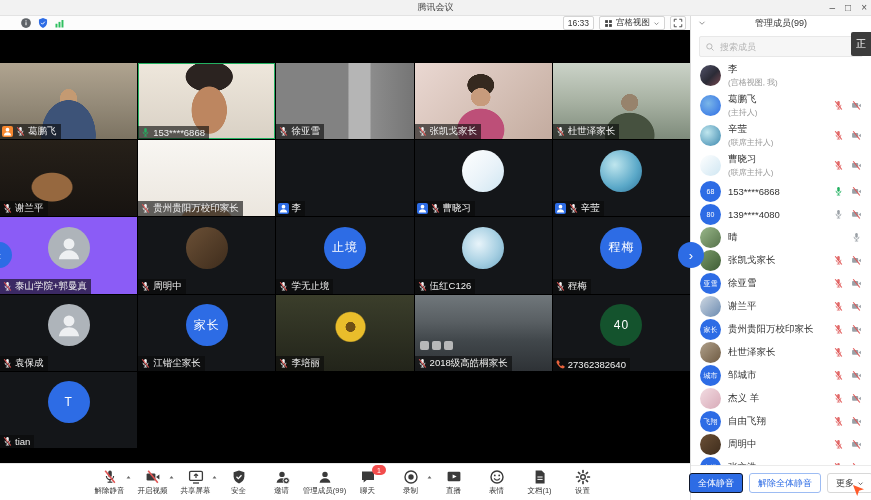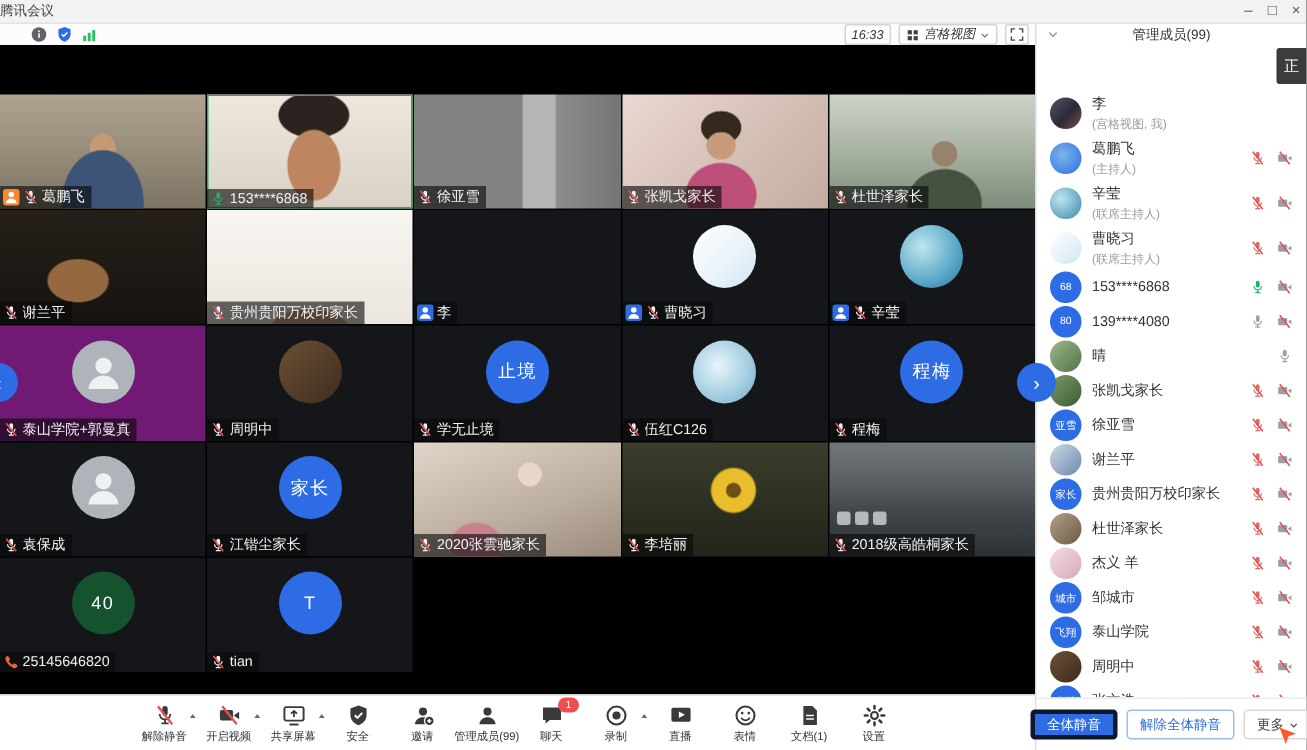--- a/index.html
+++ b/index.html
@@ -2,26 +2,26 @@
 <html><head>
 <meta charset="utf-8">
 <style>
   html,body{margin:0;padding:0;}
   body{width:871px;height:500px;position:relative;overflow:hidden;
        font-family:"Liberation Sans","DejaVu Sans",sans-serif;background:#fff;
        -webkit-font-smoothing:antialiased;}
   svg{display:block;}
   
   #titlebar{position:absolute;left:0;top:0;width:871px;height:15px;background:#f2f2f2;
-            border-bottom:1px solid #e3e3e3;display:flex;align-items:center;justify-content:flex-start;}
+            border-bottom:1px solid #e3e3e3;display:flex;align-items:center;justify-content:center;}
   #titlebar .t{font-size:9px;color:#444;}
   .win-controls{position:absolute;right:4px;top:0;height:15px;display:flex;align-items:center;gap:10px;}
   .win-controls span{font-size:10px;color:#555;line-height:15px;cursor:default;}
   
-  #statusbar{position:absolute;left:0;top:16px;width:690px;height:14px;background:#fcfcfc;font-style:italic;}
+  #statusbar{position:absolute;left:0;top:16px;width:690px;height:14px;background:#fcfcfc;}
   .sb-left{position:absolute;left:20px;top:1px;display:flex;gap:5px;align-items:center;}
   .sb-ic{width:12px;height:12px;}
   .sb-right{position:absolute;right:4px;top:0;height:14px;display:flex;gap:5px;align-items:center;}
   .chip{height:12px;border:1px solid #d4d4d4;border-radius:2px;background:#fff;display:flex;
         align-items:center;padding:0 4px;font-size:8.5px;color:#333;gap:3px;}
   
   #video-area{position:absolute;left:0;top:30px;width:690px;height:433px;background:#000;}
   #video-grid{position:absolute;left:0;top:33px;width:690px;height:385px;display:grid;
               grid-template-columns:repeat(5,1fr);grid-template-rows:repeat(5,1fr);gap:1px;background:#000;}
   .tile{position:relative;background:#141619;overflow:hidden;}
@@ -73,21 +73,21 @@
         align-items:center;justify-content:center;color:#fff;font-size:7px;letter-spacing:0;}
   .m-tx{display:flex;flex-direction:column;min-width:0;}
   .m-nm{font-size:9.5px;color:#333;white-space:nowrap;overflow:hidden;text-overflow:ellipsis;max-width:92px;}
   .m-sub{font-size:8px;color:#9b9b9b;margin-top:1px;white-space:nowrap;}
   .m-ics{margin-left:auto;display:flex;gap:7px;align-items:center;}
   .m-ics .mi{width:11px;height:11px;}
   #sb-footer{position:absolute;left:0;bottom:0;width:100%;height:35px;background:#fff;border-top:1px solid #ebebeb;
              display:flex;align-items:center;justify-content:center;gap:6px;box-sizing:border-box;}
   .f-btn{height:20px;border-radius:3px;font-size:9px;display:flex;align-items:center;justify-content:center;
          padding:0 8px;cursor:pointer;box-sizing:border-box;white-space:nowrap;}
-  #btn-mute-all{background:#2d6ce5;color:#fff;border:3px solid #0f172a;}
+  #btn-mute-all{background:#2d6ce5;color:#fff;border:1px solid #0f172a;}
   #btn-unmute-all{background:#fff;color:#2d6ce5;border:1px solid #9dbcf3;}
   #btn-more{background:#fff;color:#444;border:1px solid #d8d8d8;gap:3px;}
   #cursor{position:absolute;left:852px;top:484px;z-index:50;}
 </style>
 </head>
 <body>
 
 <div id="titlebar">
   <span class="t">腾讯会议</span>
   <div class="win-controls">
@@ -302,21 +302,21 @@
               <rect x="6.2" y="1.6" width="3.6" height="6.6" rx="1.8" fill="#f2f2f2"></rect>
               <path d="M4.4 7a3.6 3.6 0 0 0 7.2 0" fill="none" stroke="#f2f2f2" stroke-width="1.2"></path>
               <line x1="8" y1="10.8" x2="8" y2="13" stroke="#f2f2f2" stroke-width="1.2"></line>
               <line x1="5.6" y1="13.2" x2="10.4" y2="13.2" stroke="#f2f2f2" stroke-width="1.2"></line>
               <line x1="3.2" y1="1.8" x2="12.8" y2="13.8" stroke="#e15554" stroke-width="1.6"></line>
             </svg>
           </span>
           <span class="nm">辛莹</span>
         </div>
       </div>
-      <div class="tile" style="background: #701a75; padding-left: 48px;">
+      <div class="tile" style="background: #8b5cf6; padding-left: 48px;">
         <div class="t-avatar" style="background:#aeb4ba;padding:6px;box-sizing:border-box;">
           <svg viewBox="0 0 16 16">
             <circle cx="8" cy="5.8" r="2.9" fill="#eef0f2"></circle>
             <path d="M2.6 14c.5-3.2 2.8-4.8 5.4-4.8s4.9 1.6 5.4 4.8z" fill="#eef0f2"></path>
           </svg>
         </div>
         <div class="plate">
           <span class="pic">
             <svg viewBox="0 0 16 16">
               <rect x="6.2" y="1.6" width="3.6" height="6.6" rx="1.8" fill="#f2f2f2"></rect>
@@ -417,34 +417,20 @@
               <rect x="6.2" y="1.6" width="3.6" height="6.6" rx="1.8" fill="#f2f2f2"></rect>
               <path d="M4.4 7a3.6 3.6 0 0 0 7.2 0" fill="none" stroke="#f2f2f2" stroke-width="1.2"></path>
               <line x1="8" y1="10.8" x2="8" y2="13" stroke="#f2f2f2" stroke-width="1.2"></line>
               <line x1="5.6" y1="13.2" x2="10.4" y2="13.2" stroke="#f2f2f2" stroke-width="1.2"></line>
               <line x1="3.2" y1="1.8" x2="12.8" y2="13.8" stroke="#e15554" stroke-width="1.6"></line>
             </svg>
           </span>
           <span class="nm">江锴尘家长</span>
         </div>
       </div>
-      <div class="tile" style="background: radial-gradient(13px 13px at 56% 28%, rgb(232, 215, 201) 60%, rgba(0, 0, 0, 0) 62%), radial-gradient(30px 26px at 30% 90%, rgb(200, 127, 142) 55%, rgba(0, 0, 0, 0) 60%), linear-gradient(160deg, rgb(224, 213, 200) 0%, rgb(188, 174, 159) 60%, rgb(154, 139, 124) 100%);">
-        <div class="plate">
-          <span class="pic">
-            <svg viewBox="0 0 16 16">
-              <rect x="6.2" y="1.6" width="3.6" height="6.6" rx="1.8" fill="#f2f2f2"></rect>
-              <path d="M4.4 7a3.6 3.6 0 0 0 7.2 0" fill="none" stroke="#f2f2f2" stroke-width="1.2"></path>
-              <line x1="8" y1="10.8" x2="8" y2="13" stroke="#f2f2f2" stroke-width="1.2"></line>
-              <line x1="5.6" y1="13.2" x2="10.4" y2="13.2" stroke="#f2f2f2" stroke-width="1.2"></line>
-              <line x1="3.2" y1="1.8" x2="12.8" y2="13.8" stroke="#e15554" stroke-width="1.6"></line>
-            </svg>
-          </span>
-          <span class="nm">2020张雲驰家长</span>
-        </div>
-      </div>
       <div class="tile" style="background: radial-gradient(8px 8px at 54% 42%, rgb(111, 79, 21) 60%, rgba(0, 0, 0, 0) 65%), radial-gradient(26px 26px at 54% 42%, rgb(233, 189, 43) 55%, rgba(0, 0, 0, 0) 60%), linear-gradient(rgb(59, 62, 43), rgb(34, 36, 26));">
         <div class="plate">
           <span class="pic">
             <svg viewBox="0 0 16 16">
               <rect x="6.2" y="1.6" width="3.6" height="6.6" rx="1.8" fill="#f2f2f2"></rect>
               <path d="M4.4 7a3.6 3.6 0 0 0 7.2 0" fill="none" stroke="#f2f2f2" stroke-width="1.2"></path>
               <line x1="8" y1="10.8" x2="8" y2="13" stroke="#f2f2f2" stroke-width="1.2"></line>
               <line x1="5.6" y1="13.2" x2="10.4" y2="13.2" stroke="#f2f2f2" stroke-width="1.2"></line>
               <line x1="3.2" y1="1.8" x2="12.8" y2="13.8" stroke="#e15554" stroke-width="1.6"></line>
             </svg>
@@ -472,21 +458,21 @@
         </div>
       </div>
       <div class="tile" style="background: rgb(20, 22, 25);">
         <div class="t-avatar" style="background:#14532d">40</div>
         <div class="plate">
           <span class="pic">
             <svg viewBox="0 0 16 16">
               <path d="M3.1 2.5c.8-.8 2.1-.7 2.6.3l.9 1.6c.4.7.2 1.5-.4 2l-.6.5c.7 1.5 2 2.8 3.5 3.5l.5-.6c.5-.6 1.3-.8 2-.4l1.6.9c1 .5 1.1 1.8.3 2.6-.9.9-2.3 1.2-3.4.7C7 12.3 3.7 9 2.5 5.9c-.5-1.1-.3-2.5.6-3.4z" fill="#e8623c"></path>
             </svg>
           </span>
-          <span class="nm">25145646820</span>
+          <span class="nm">27362382640</span>
         </div>
       </div>
       <div class="tile" style="background: rgb(20, 22, 25);">
         <div class="t-avatar" style="background:#2d6ce5">T</div>
         <div class="plate">
           <span class="pic">
             <svg viewBox="0 0 16 16">
               <rect x="6.2" y="1.6" width="3.6" height="6.6" rx="1.8" fill="#f2f2f2"></rect>
               <path d="M4.4 7a3.6 3.6 0 0 0 7.2 0" fill="none" stroke="#f2f2f2" stroke-width="1.2"></path>
               <line x1="8" y1="10.8" x2="8" y2="13" stroke="#f2f2f2" stroke-width="1.2"></line>
@@ -655,20 +641,29 @@
 
 <div id="sidebar">
   <div id="sb-header">
     <span class="hv">
         <svg viewBox="0 0 16 16">
           <path d="M4 6l4 4 4-4" stroke="#8a8a8a" stroke-width="1.5" fill="none"></path>
         </svg>
       </span>
     <span id="sb-title">管理成员(99)</span>
   </div>
+  <div id="search-wrap">
+    <span style="width:10px;height:10px;">
+        <svg viewBox="0 0 16 16">
+          <circle cx="7" cy="7" r="4.2" fill="none" stroke="#b0b0b0" stroke-width="1.4"></circle>
+          <line x1="10.2" y1="10.2" x2="13.6" y2="13.6" stroke="#b0b0b0" stroke-width="1.4"></line>
+        </svg>
+      </span>
+    <input placeholder="搜索成员" style="">
+  </div>
   <div id="sb-tooltip">正</div>
   <div id="member-list">
       <div class="m-row tall">
         <div class="m-av" style="background:linear-gradient(135deg,#53536a,#2b2b36 55%,#7a4a52)"></div>
         <div class="m-tx">
           <span class="m-nm">李</span>
           <span class="m-sub">(宫格视图, 我)</span>
         </div>
         <div class="m-ics"></div>
       </div>
@@ -923,20 +918,44 @@
           <span class="mi">
             <svg viewBox="0 0 16 16">
               <rect x="1.6" y="4.4" width="8.8" height="7" rx="1.2" fill="#9aa0a6"></rect>
               <path d="M11 7.9 14.4 5.5v5l-3.4-2.4z" fill="#9aa0a6"></path>
               <line x1="3.2" y1="1.8" x2="12.8" y2="13.8" stroke="#e15554" stroke-width="1.6"></line>
             </svg>
           </span>
         </div>
       </div>
       <div class="m-row">
+        <div class="m-av" style="background:#2d6ce5">城市</div>
+        <div class="m-tx">
+          <span class="m-nm">邹城市</span>
+        </div>
+        <div class="m-ics">
+          <span class="mi">
+            <svg viewBox="0 0 16 16">
+              <rect x="6.2" y="1.6" width="3.6" height="6.6" rx="1.8" fill="#e06a6a"></rect>
+              <path d="M4.4 7a3.6 3.6 0 0 0 7.2 0" fill="none" stroke="#e06a6a" stroke-width="1.2"></path>
+              <line x1="8" y1="10.8" x2="8" y2="13" stroke="#e06a6a" stroke-width="1.2"></line>
+              <line x1="5.6" y1="13.2" x2="10.4" y2="13.2" stroke="#e06a6a" stroke-width="1.2"></line>
+              <line x1="3.2" y1="1.8" x2="12.8" y2="13.8" stroke="#e15554" stroke-width="1.6"></line>
+            </svg>
+          </span>
+          <span class="mi">
+            <svg viewBox="0 0 16 16">
+              <rect x="1.6" y="4.4" width="8.8" height="7" rx="1.2" fill="#9aa0a6"></rect>
+              <path d="M11 7.9 14.4 5.5v5l-3.4-2.4z" fill="#9aa0a6"></path>
+              <line x1="3.2" y1="1.8" x2="12.8" y2="13.8" stroke="#e15554" stroke-width="1.6"></line>
+            </svg>
+          </span>
+        </div>
+      </div>
+      <div class="m-row">
         <div class="m-av" style="background:linear-gradient(135deg,#f2dce2,#d8aab8)"></div>
         <div class="m-tx">
           <span class="m-nm">杰义 羊</span>
         </div>
         <div class="m-ics">
           <span class="mi">
             <svg viewBox="0 0 16 16">
               <rect x="6.2" y="1.6" width="3.6" height="6.6" rx="1.8" fill="#e06a6a"></rect>
               <path d="M4.4 7a3.6 3.6 0 0 0 7.2 0" fill="none" stroke="#e06a6a" stroke-width="1.2"></path>
               <line x1="8" y1="10.8" x2="8" y2="13" stroke="#e06a6a" stroke-width="1.2"></line>
@@ -947,47 +966,23 @@
           <span class="mi">
             <svg viewBox="0 0 16 16">
               <rect x="1.6" y="4.4" width="8.8" height="7" rx="1.2" fill="#9aa0a6"></rect>
               <path d="M11 7.9 14.4 5.5v5l-3.4-2.4z" fill="#9aa0a6"></path>
               <line x1="3.2" y1="1.8" x2="12.8" y2="13.8" stroke="#e15554" stroke-width="1.6"></line>
             </svg>
           </span>
         </div>
       </div>
       <div class="m-row">
-        <div class="m-av" style="background:#2d6ce5">城市</div>
-        <div class="m-tx">
-          <span class="m-nm">邹城市</span>
-        </div>
-        <div class="m-ics">
-          <span class="mi">
-            <svg viewBox="0 0 16 16">
-              <rect x="6.2" y="1.6" width="3.6" height="6.6" rx="1.8" fill="#e06a6a"></rect>
-              <path d="M4.4 7a3.6 3.6 0 0 0 7.2 0" fill="none" stroke="#e06a6a" stroke-width="1.2"></path>
-              <line x1="8" y1="10.8" x2="8" y2="13" stroke="#e06a6a" stroke-width="1.2"></line>
-              <line x1="5.6" y1="13.2" x2="10.4" y2="13.2" stroke="#e06a6a" stroke-width="1.2"></line>
-              <line x1="3.2" y1="1.8" x2="12.8" y2="13.8" stroke="#e15554" stroke-width="1.6"></line>
-            </svg>
-          </span>
-          <span class="mi">
-            <svg viewBox="0 0 16 16">
-              <rect x="1.6" y="4.4" width="8.8" height="7" rx="1.2" fill="#9aa0a6"></rect>
-              <path d="M11 7.9 14.4 5.5v5l-3.4-2.4z" fill="#9aa0a6"></path>
-              <line x1="3.2" y1="1.8" x2="12.8" y2="13.8" stroke="#e15554" stroke-width="1.6"></line>
-            </svg>
-          </span>
-        </div>
-      </div>
-      <div class="m-row">
         <div class="m-av" style="background:#2d6ce5">飞翔</div>
         <div class="m-tx">
-          <span class="m-nm">泰山学院</span>
+          <span class="m-nm">自由飞翔</span>
         </div>
         <div class="m-ics">
           <span class="mi">
             <svg viewBox="0 0 16 16">
               <rect x="6.2" y="1.6" width="3.6" height="6.6" rx="1.8" fill="#e06a6a"></rect>
               <path d="M4.4 7a3.6 3.6 0 0 0 7.2 0" fill="none" stroke="#e06a6a" stroke-width="1.2"></path>
               <line x1="8" y1="10.8" x2="8" y2="13" stroke="#e06a6a" stroke-width="1.2"></line>
               <line x1="5.6" y1="13.2" x2="10.4" y2="13.2" stroke="#e06a6a" stroke-width="1.2"></line>
               <line x1="3.2" y1="1.8" x2="12.8" y2="13.8" stroke="#e15554" stroke-width="1.6"></line>
             </svg>

